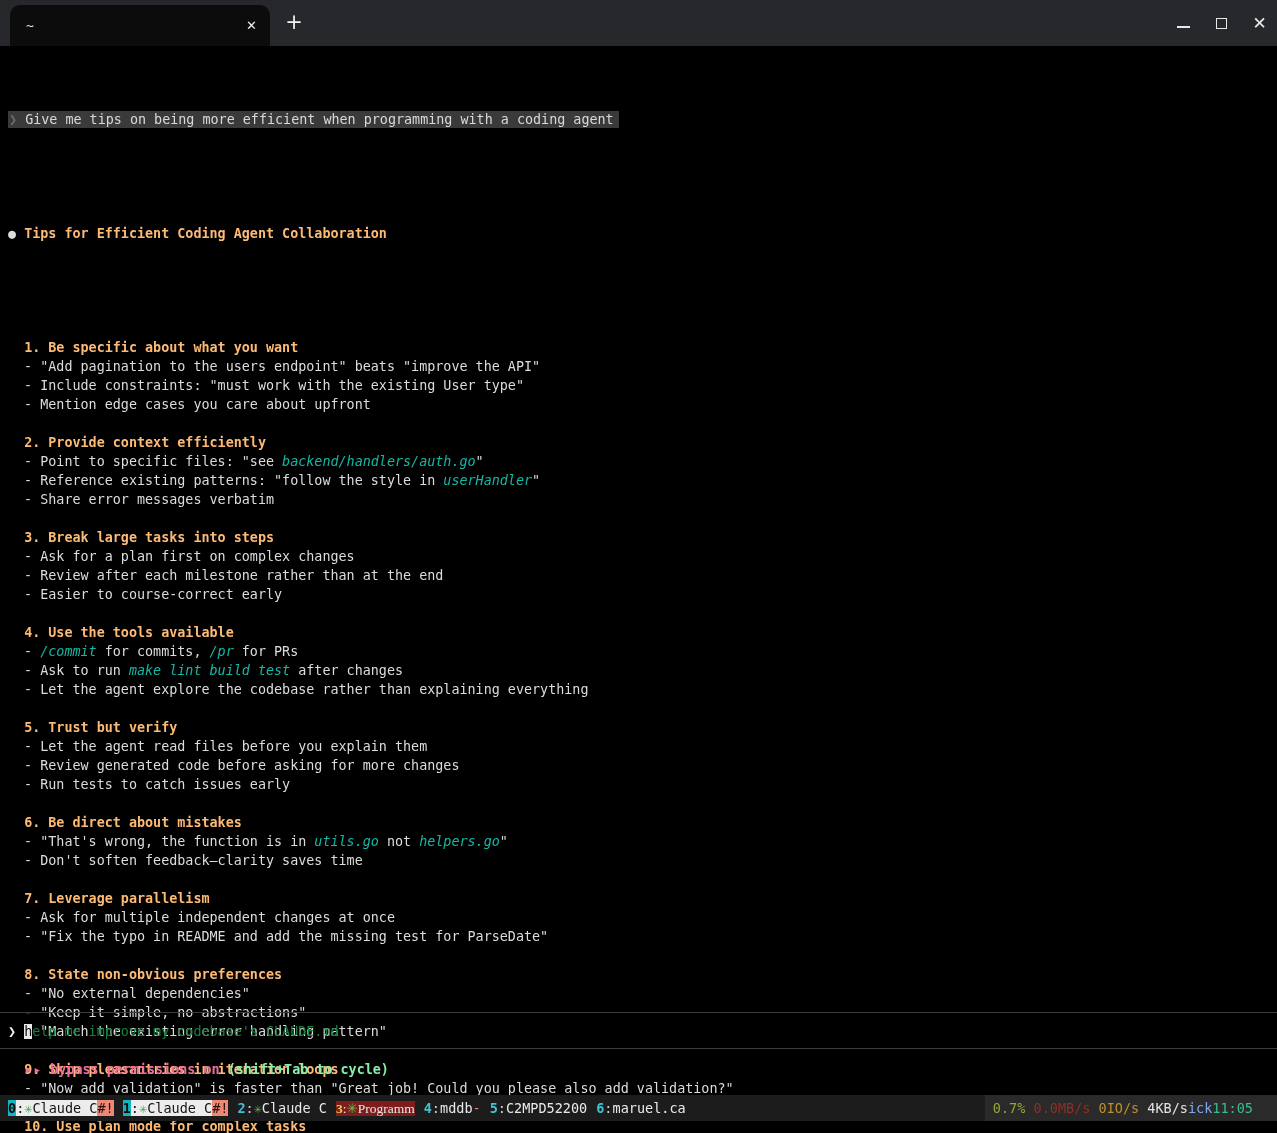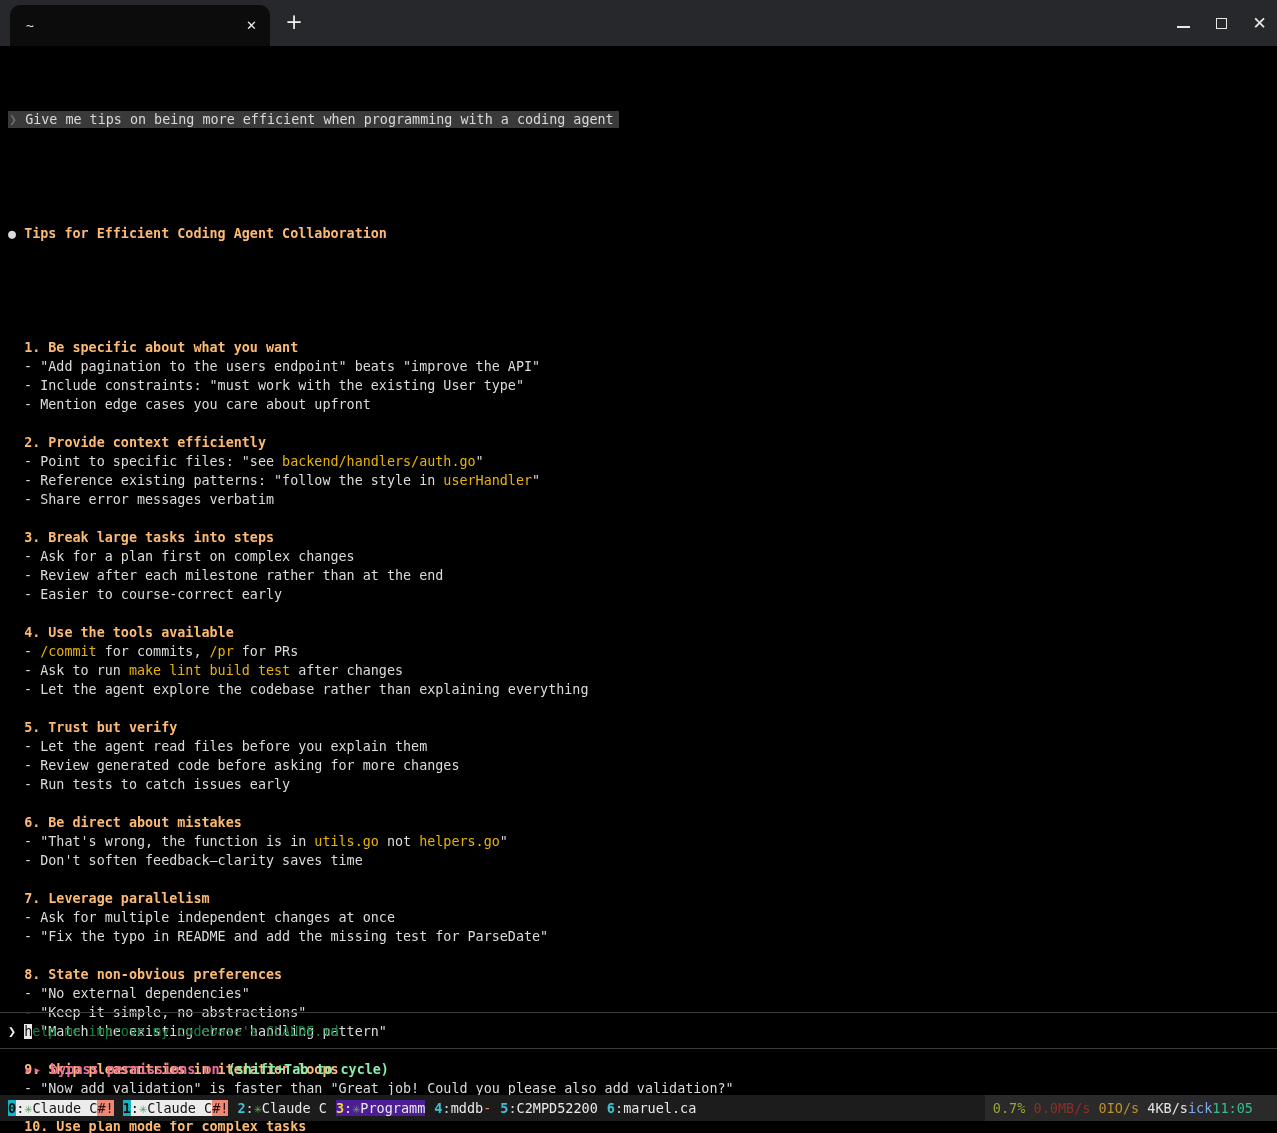--- a/index.html
+++ b/index.html
@@ -33,21 +33,21 @@
     position:absolute; left:0; top:46px; width:1277px; height:1102px; background:#000;
   }
   .body {
     position:absolute; left:0; top:26px; padding-left:8px;
     font-size:13.4px; line-height:19px; color:#dcdcdc; white-space:pre;
   }
   .line { height:19px; white-space:pre; }
   .line b { color:#fdba74; font-weight:bold; }
   .hl { background:#3a3a3a; color:#d9d9d9; padding:1px 5px 1px 1px; }
   .chev { color:#6b6b6b; }
-  .c-link { color:#eab308; }
+  .c-link { color:#14b8a6;font-style:italic; }
 
   
   .rule { position:absolute; left:0; width:1277px; height:0; border-top:1px solid #3c3c3c; }
   .rule-top { top:1012px; }
   .rule-bottom { top:1048px; }
   .input-line {
     position:absolute; left:8px; top:1022px; height:19px;
     font-size:13.4px; line-height:19px; white-space:pre; color:#9a9a9a;
   }
   .chev2 { color:#f2f2f2; font-weight:bold; }
@@ -62,21 +62,21 @@
   .hint { color:#86efac; font-weight:bold; }
 
   
   .statusbar {
     position:absolute; left:0; top:1095px; width:1277px; height:26px; background:#1c1c1c;
     font-size:13.5px; line-height:26px; white-space:pre; display:flex;
   }
   .status-windows { padding-left:8px; }
   .status-right { margin-left:auto; padding:0 24px 0 8px; background:#2a2a2a; }
   .win { margin-right:9px; }
-  .bg-blue { background:#4c1d95; }
+  .bg-blue { background:#7f1d1d;font-family:Liberation Serif, serif; }
   .b-cyan { background:#12b4c2; color:#0a0a0a; font-weight:bold; }
   .b-white { background:#ececec; color:#141414; }
   .b-salmon { background:#ef8777; color:#2a120c; }
   .c-num { color:#3fc3d2; font-weight:bold; }
   .c-yellow { color:#e8cf4a; font-weight:bold; }
   .c-dim { color:#cfcfcf; }
   .c-name { color:#e9e9e9; }
   .c-stargreen { color:#3da04a; }
   .c-stargreen2 { color:#67b34f; }
   .c-salmon { color:#ef8777; }

